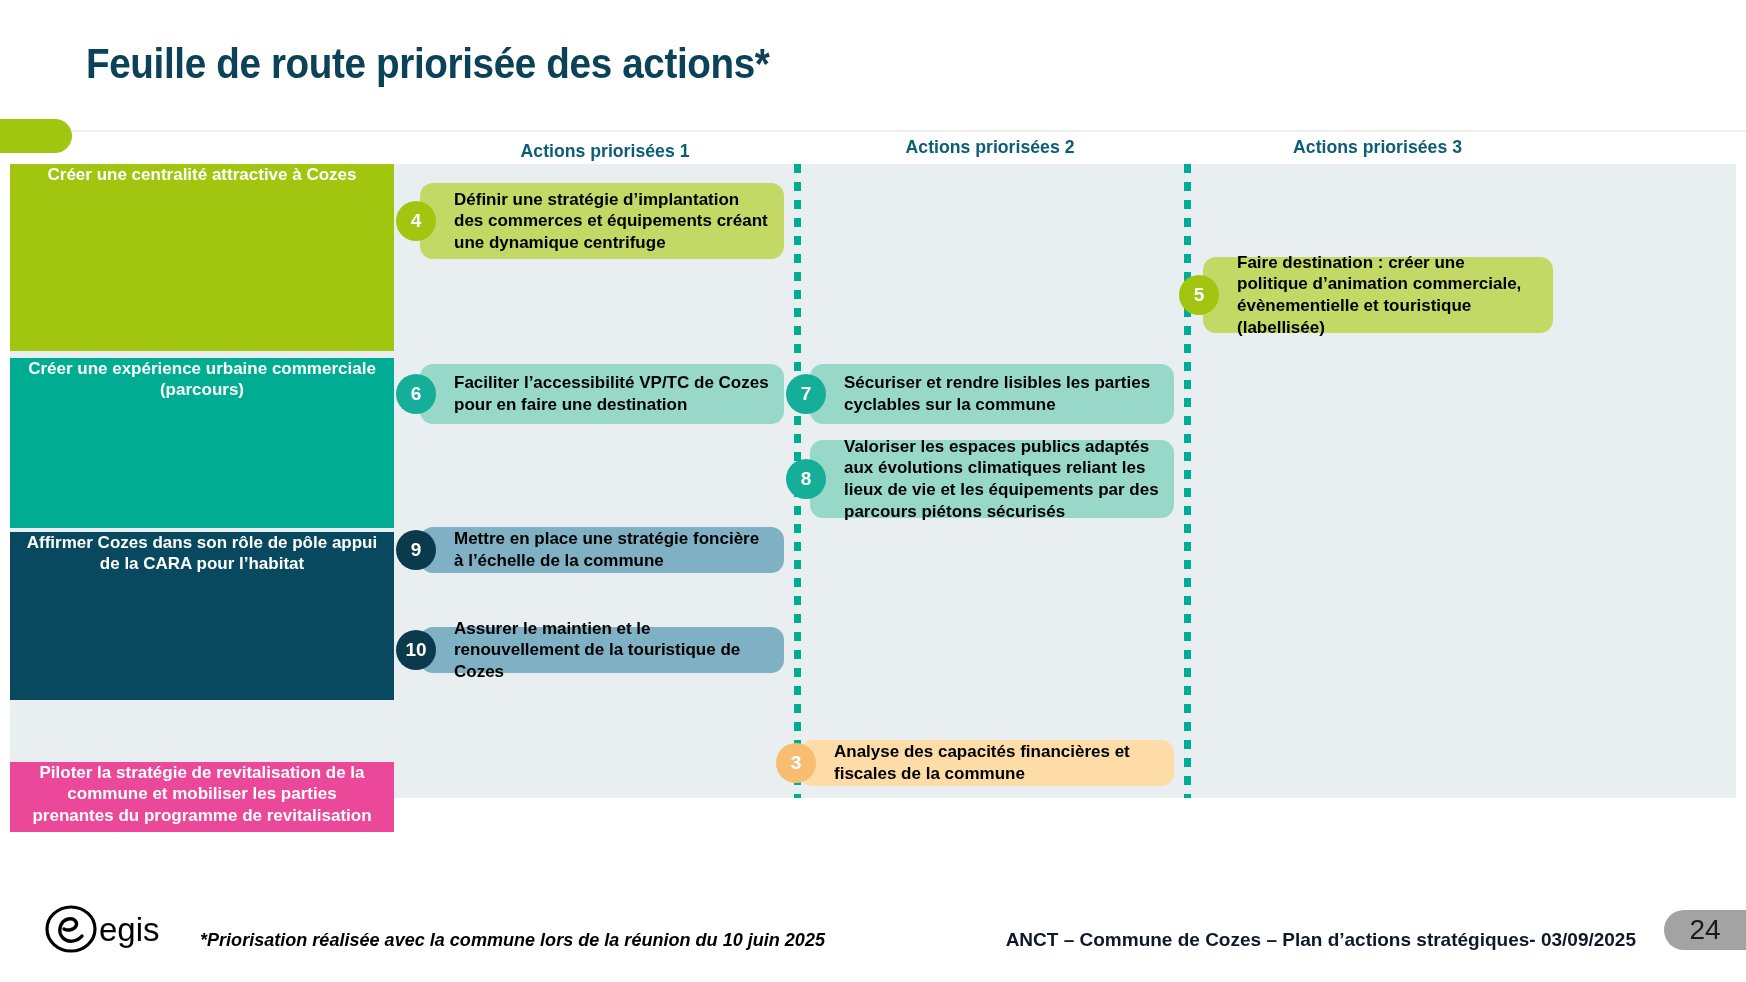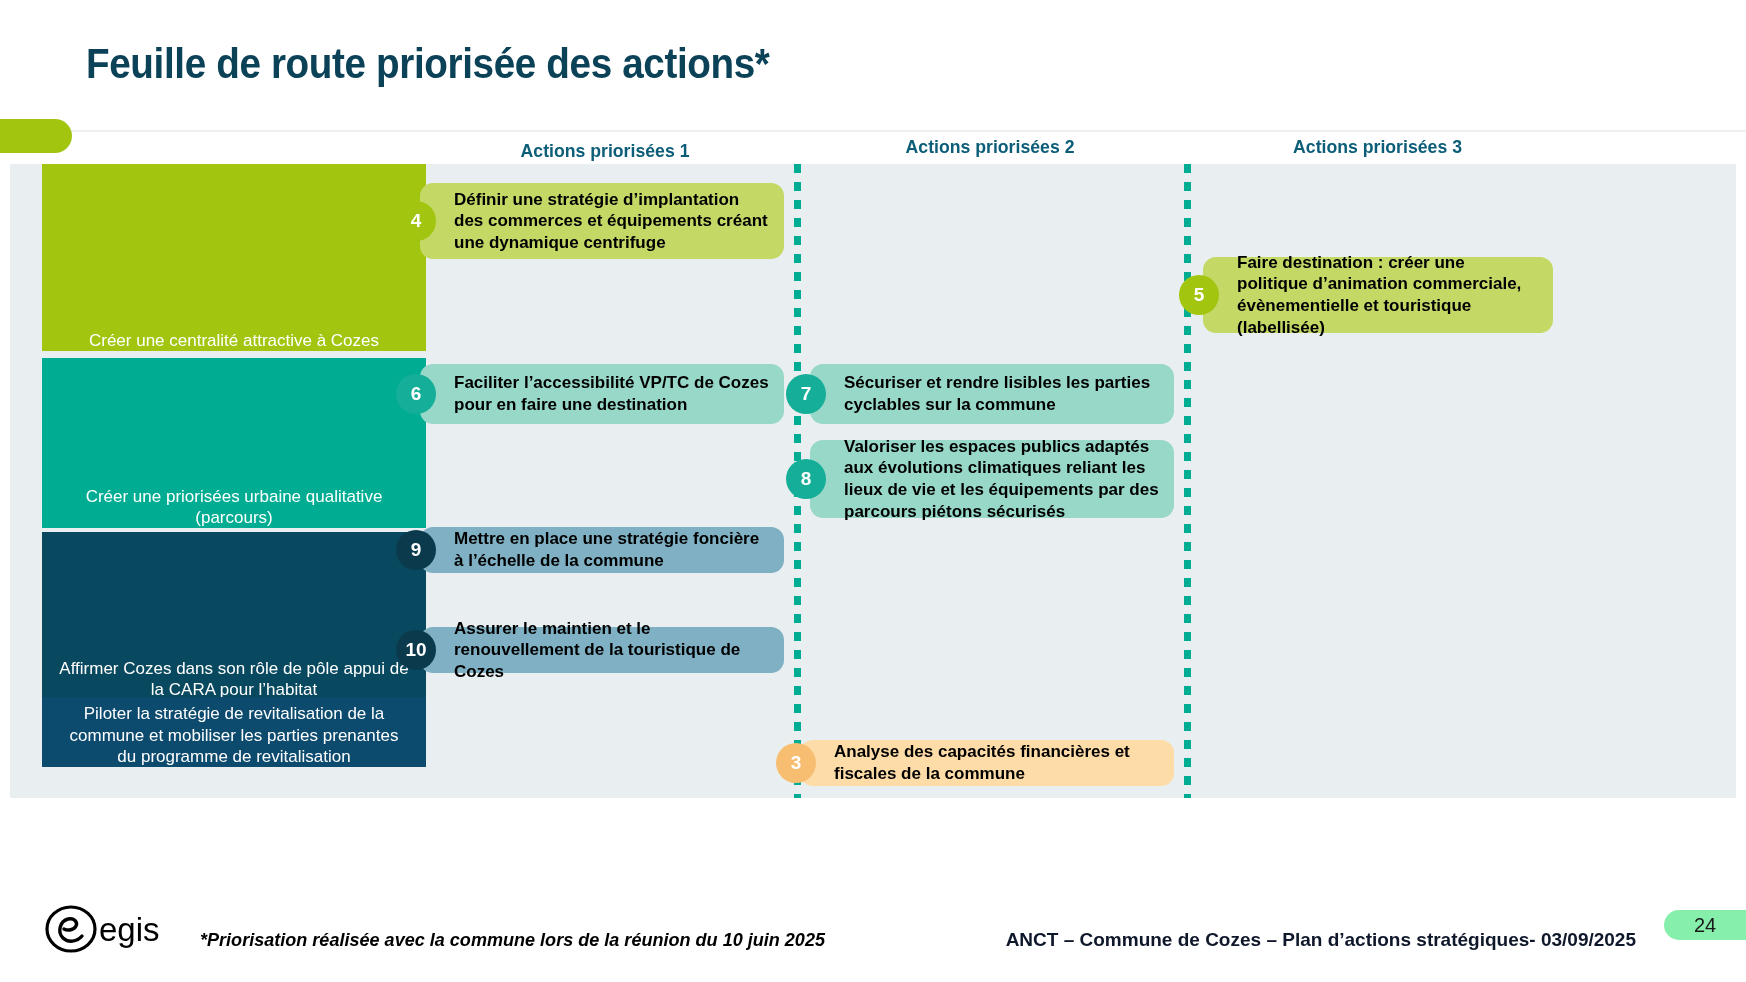--- a/index.html
+++ b/index.html
@@ -60,31 +60,30 @@
     background-image: linear-gradient(to bottom, #00AD93 0px, #00AD93 9px,
                        rgba(0,0,0,0) 9px, rgba(0,0,0,0) 18px);
     background-size: 7px 18px;
   }
   .vsep.s1 { left: 794px; }
   .vsep.s2 { left: 1184px; }
 
   
   .cat {
     position: absolute; left: 10px; width: 384px;
-    display: flex; align-items: flex-end; justify-content: center;
+    display: flex; align-items: flex-start; justify-content: center;
     text-align: center; color: #ffffff;
-    font-weight: normal; line-height: 1.25;
+    font-weight: bold; line-height: 1.25;
     padding: 0 16px;
-    margin-left: 32px;
   }
   .cat-label { display: block; }
   .cat.green  { top: 164px;  height: 187px; background: #A2C510; font-size: 17px; }
   .cat.teal   { top: 358px;  height: 170px; background: #00AD93; font-size: 17px; }
   .cat.navy   { top: 532px;  height: 168px; background: #08495F; font-size: 17px; }
-  .cat.orange { top: 697px;  height: 70px;  background: #0c4a6e; font-size: 17px; }
+  .cat.orange { top: 762px;  height: 70px;  background: #ec4899; font-size: 17px; }
 
   
   .card {
     position: absolute;
     border-radius: 13px;
     display: flex; align-items: center;
     color: #000000;
     font-weight: bold; font-size: 17px; line-height: 1.27;
   }
   .card .card-text {
@@ -133,25 +132,25 @@
     white-space: nowrap; transform: scaleX(0.95); transform-origin: left center;
   }
   .footer-right {
     position: absolute; right: 110px; top: 929px;
     font-size: 19px; font-weight: bold; color: #0f172a;
     font-family: "Liberation Sans Narrow", "Liberation Sans", sans-serif;
     white-space: nowrap;
   }
   .page-pill {
     position: absolute; right: 0px; top: 910px;
-    width: 82px; height: 30px;
-    background: #86efac;
+    width: 82px; height: 40px;
+    background: #a3a3a3;
     border-top-left-radius: 23px; border-bottom-left-radius: 23px;
     display: flex; align-items: center; justify-content: center;
-    color: #1a1a1a; font-size: 20px; font-weight: normal;
+    color: #1a1a1a; font-size: 28px; font-weight: normal;
   }
 </style>
 </head>
 <body>
 
 <div id="slide">
 
   <div class="slide-title">Feuille de route priorisée des actions*</div>
 
   <div class="header-rule"></div>
@@ -164,21 +163,21 @@
   <div class="col-head c2">Actions priorisées 2</div>
   <div class="col-head c3">Actions priorisées 3</div>
 
   <div class="vsep s1"></div>
   <div class="vsep s2"></div>
 
   <div class="cat green">
     <span class="cat-label">Créer une centralité attractive à Cozes</span>
   </div>
   <div class="cat teal">
-    <span class="cat-label">Créer une priorisées urbaine qualitative (parcours)</span>
+    <span class="cat-label">Créer une expérience urbaine commerciale (parcours)</span>
   </div>
   <div class="cat navy">
     <span class="cat-label">Affirmer Cozes dans son rôle de pôle appui de la CARA pour l’habitat</span>
   </div>
   <div class="cat orange">
     <span class="cat-label">Piloter la stratégie de revitalisation de la commune et mobiliser les parties prenantes du programme de revitalisation</span>
   </div>
 
   <div class="card lime" id="card-4">
     <span class="badge">4</span>

